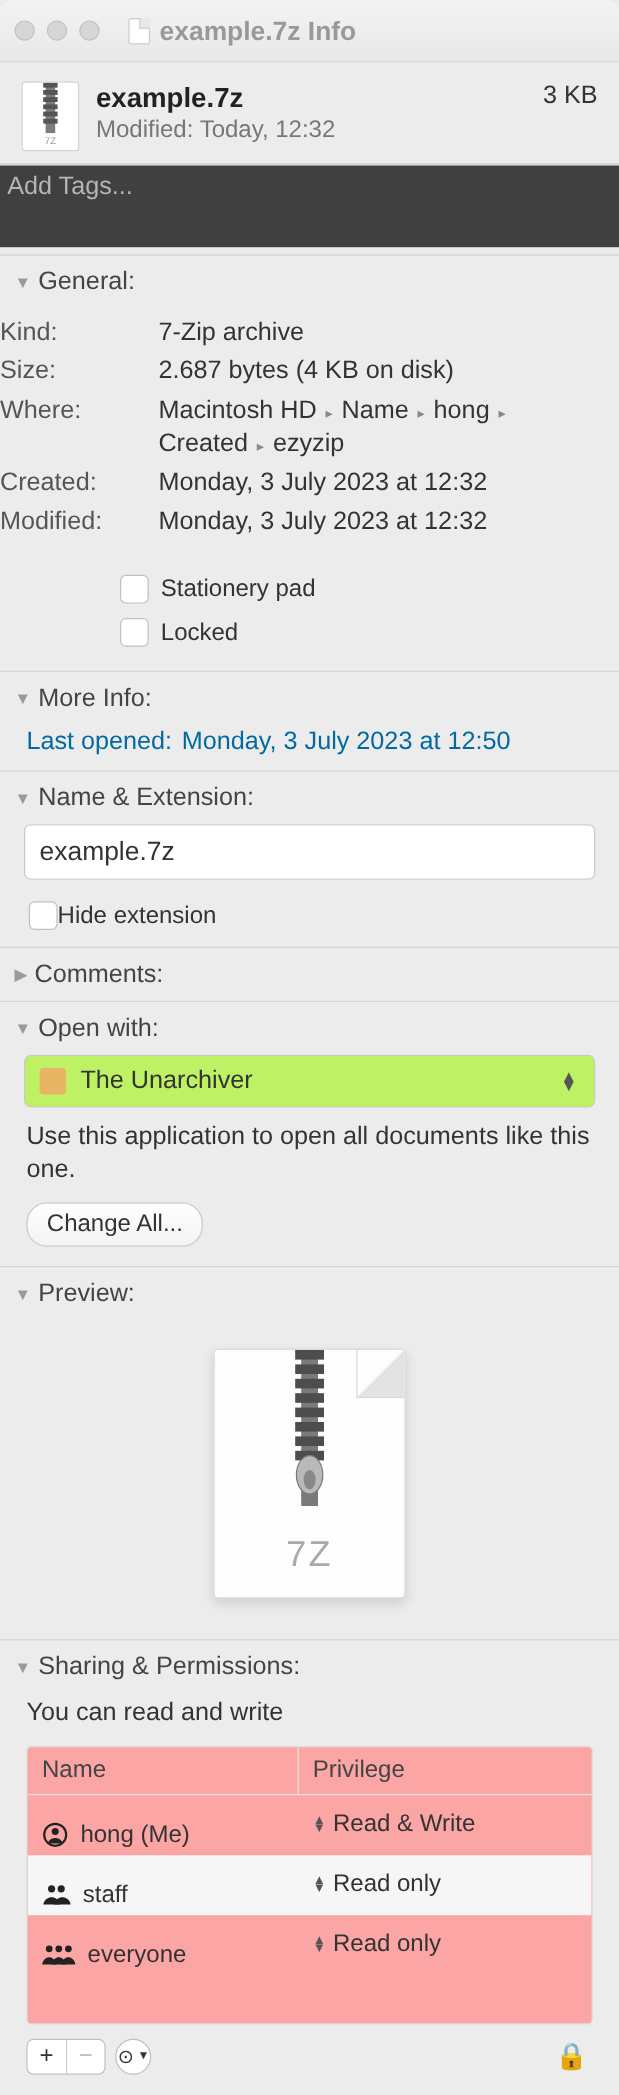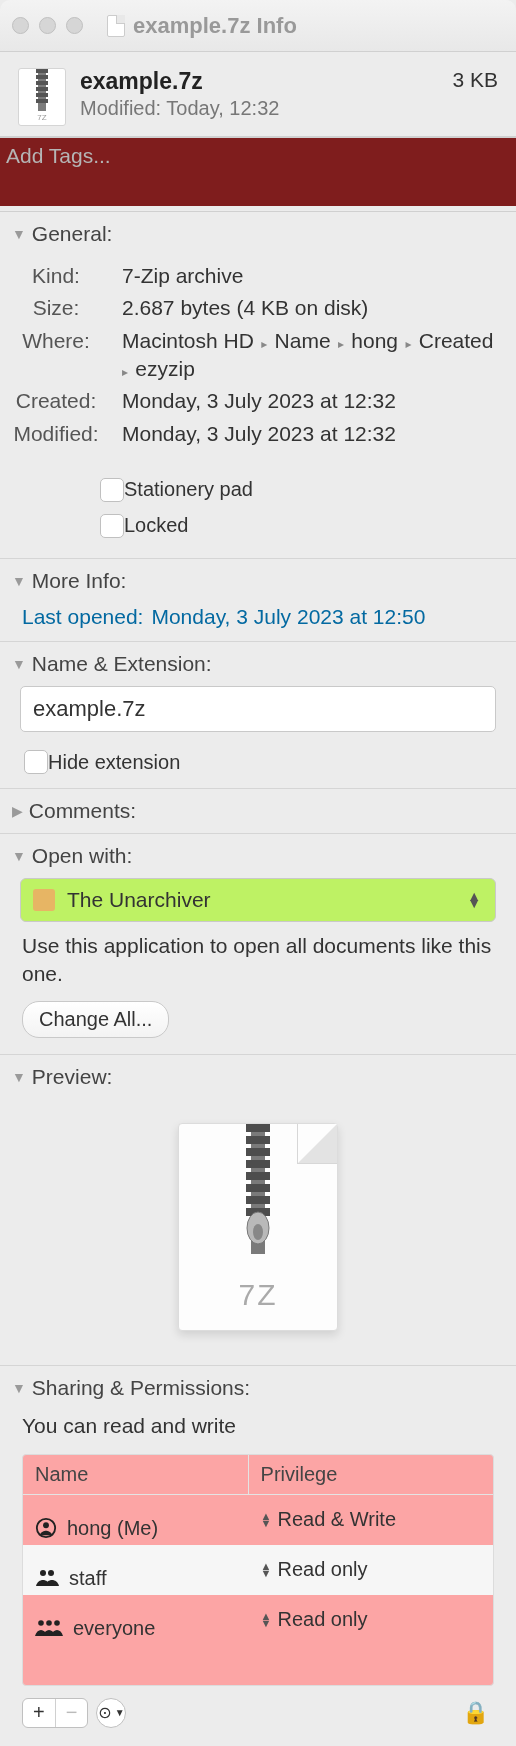--- a/index.html
+++ b/index.html
@@ -11,30 +11,30 @@
   .title-area { display:flex; align-items:center; gap:8px; margin-left:24px; color:#999; font-weight:600; font-size:22px;}
   .title-icon { width:18px; height:22px; background:#fff; border:1px solid #ccc; border-radius:2px; position:relative;}
   .title-icon::after{content:"";position:absolute;right:-1px;top:-1px;width:8px;height:8px;background:#e8e8e8;border-left:1px solid #ccc;border-bottom:1px solid #ccc;}
   .header { display:flex; align-items:flex-start; padding:16px 18px 10px; gap:14px; border-bottom:1px solid #d0d0d0;}
   .file-icon-sm { width:48px; height:58px; border:1px solid #d5d5d5; border-radius:3px; background:#fff; display:flex; flex-direction:column; align-items:center; justify-content:flex-end; font-size:8px; color:#999; padding-bottom:3px; position:relative;}
   .header-main { flex:1; }
   .fname { font-weight:700; font-size:23px; color:#222;}
   .fmod { color:#777; font-size:20px; margin-top:2px;}
   .fsize { font-size:21px; color:#333; white-space:nowrap;}
   .tags { padding: 0; border-top:1px solid #d0d0d0; border-bottom:1px solid #d0d0d0;}
-  .tags-input { width:100%; height:68px; border:none; background:#7f1d1d; font-size:21px; padding:6px 6px; color:#aaa; text-align:left; font-family:inherit; resize:none;}
+  .tags-input { width:100%; height:68px; border:none; background:#404040; font-size:21px; padding:6px 6px; color:#aaa; text-align:left; font-family:inherit; resize:none;}
   .tags-input::placeholder{color:#b5b5b5;}
   .section { border-bottom:1px solid #d5d5d5; }
   .section-hd { display:flex; align-items:center; gap:6px; padding:10px 12px; font-size:21px; color:#444;}
   .disclosure { color:#9a9a9a; font-size:14px; display:inline-block;}
   .kv { display:flex; padding:2px 0 2px 0; font-size:21px; line-height:1.35;}
-  .kv .k { width:112px; text-align:center; color:#555; margin-right:10px;}
+  .kv .k { width:112px; text-align:left; color:#555; margin-right:20px;}
   .kv .v { flex:1; color:#333; padding-right:18px;}
   .general-body { padding: 4px 0 14px 0;}
-  .chk-row { display:flex; align-items:flex-start; padding:6px 0 6px 100px;}
+  .chk-row { display:flex; align-items:center; gap:10px; padding:6px 0 6px 100px;}
   .chk { width:24px; height:24px; border:1px solid #c0c0c0; border-radius:5px; background:#fff;}
   .general-gap { height:22px;}
   .subline { padding: 2px 22px 12px; font-size:21px; color:#0369a1; display:flex;}
   .subline .sk { white-space:nowrap; margin-right:8px;}
   .tx { width: calc(100% - 40px); margin: 0 20px 12px; height:46px; border:1px solid #c9c9c9; border-radius:5px; padding:0 12px; font-size:22px; background:#fff; color:#333;}
   .chk-row2 { display:flex; align-items:center; gap:0; padding:6px 0 14px 24px;}
   .select { margin:0 20px 10px; height:44px; border:1px solid #c9c9c9; border-radius:6px; background:#bef264; display:flex; align-items:center; padding:0 12px; font-size:21px; position:relative;}
   .select .app-icon{width:22px;height:22px;background:#e7b564;border-radius:3px;margin-right:12px;}
   .select .sel-arrows{position:absolute;right:14px;color:#555;font-size:14px;line-height:7px;}
   .desc { padding:0 22px 12px; font-size:21px; color:#333; line-height:1.35;}

